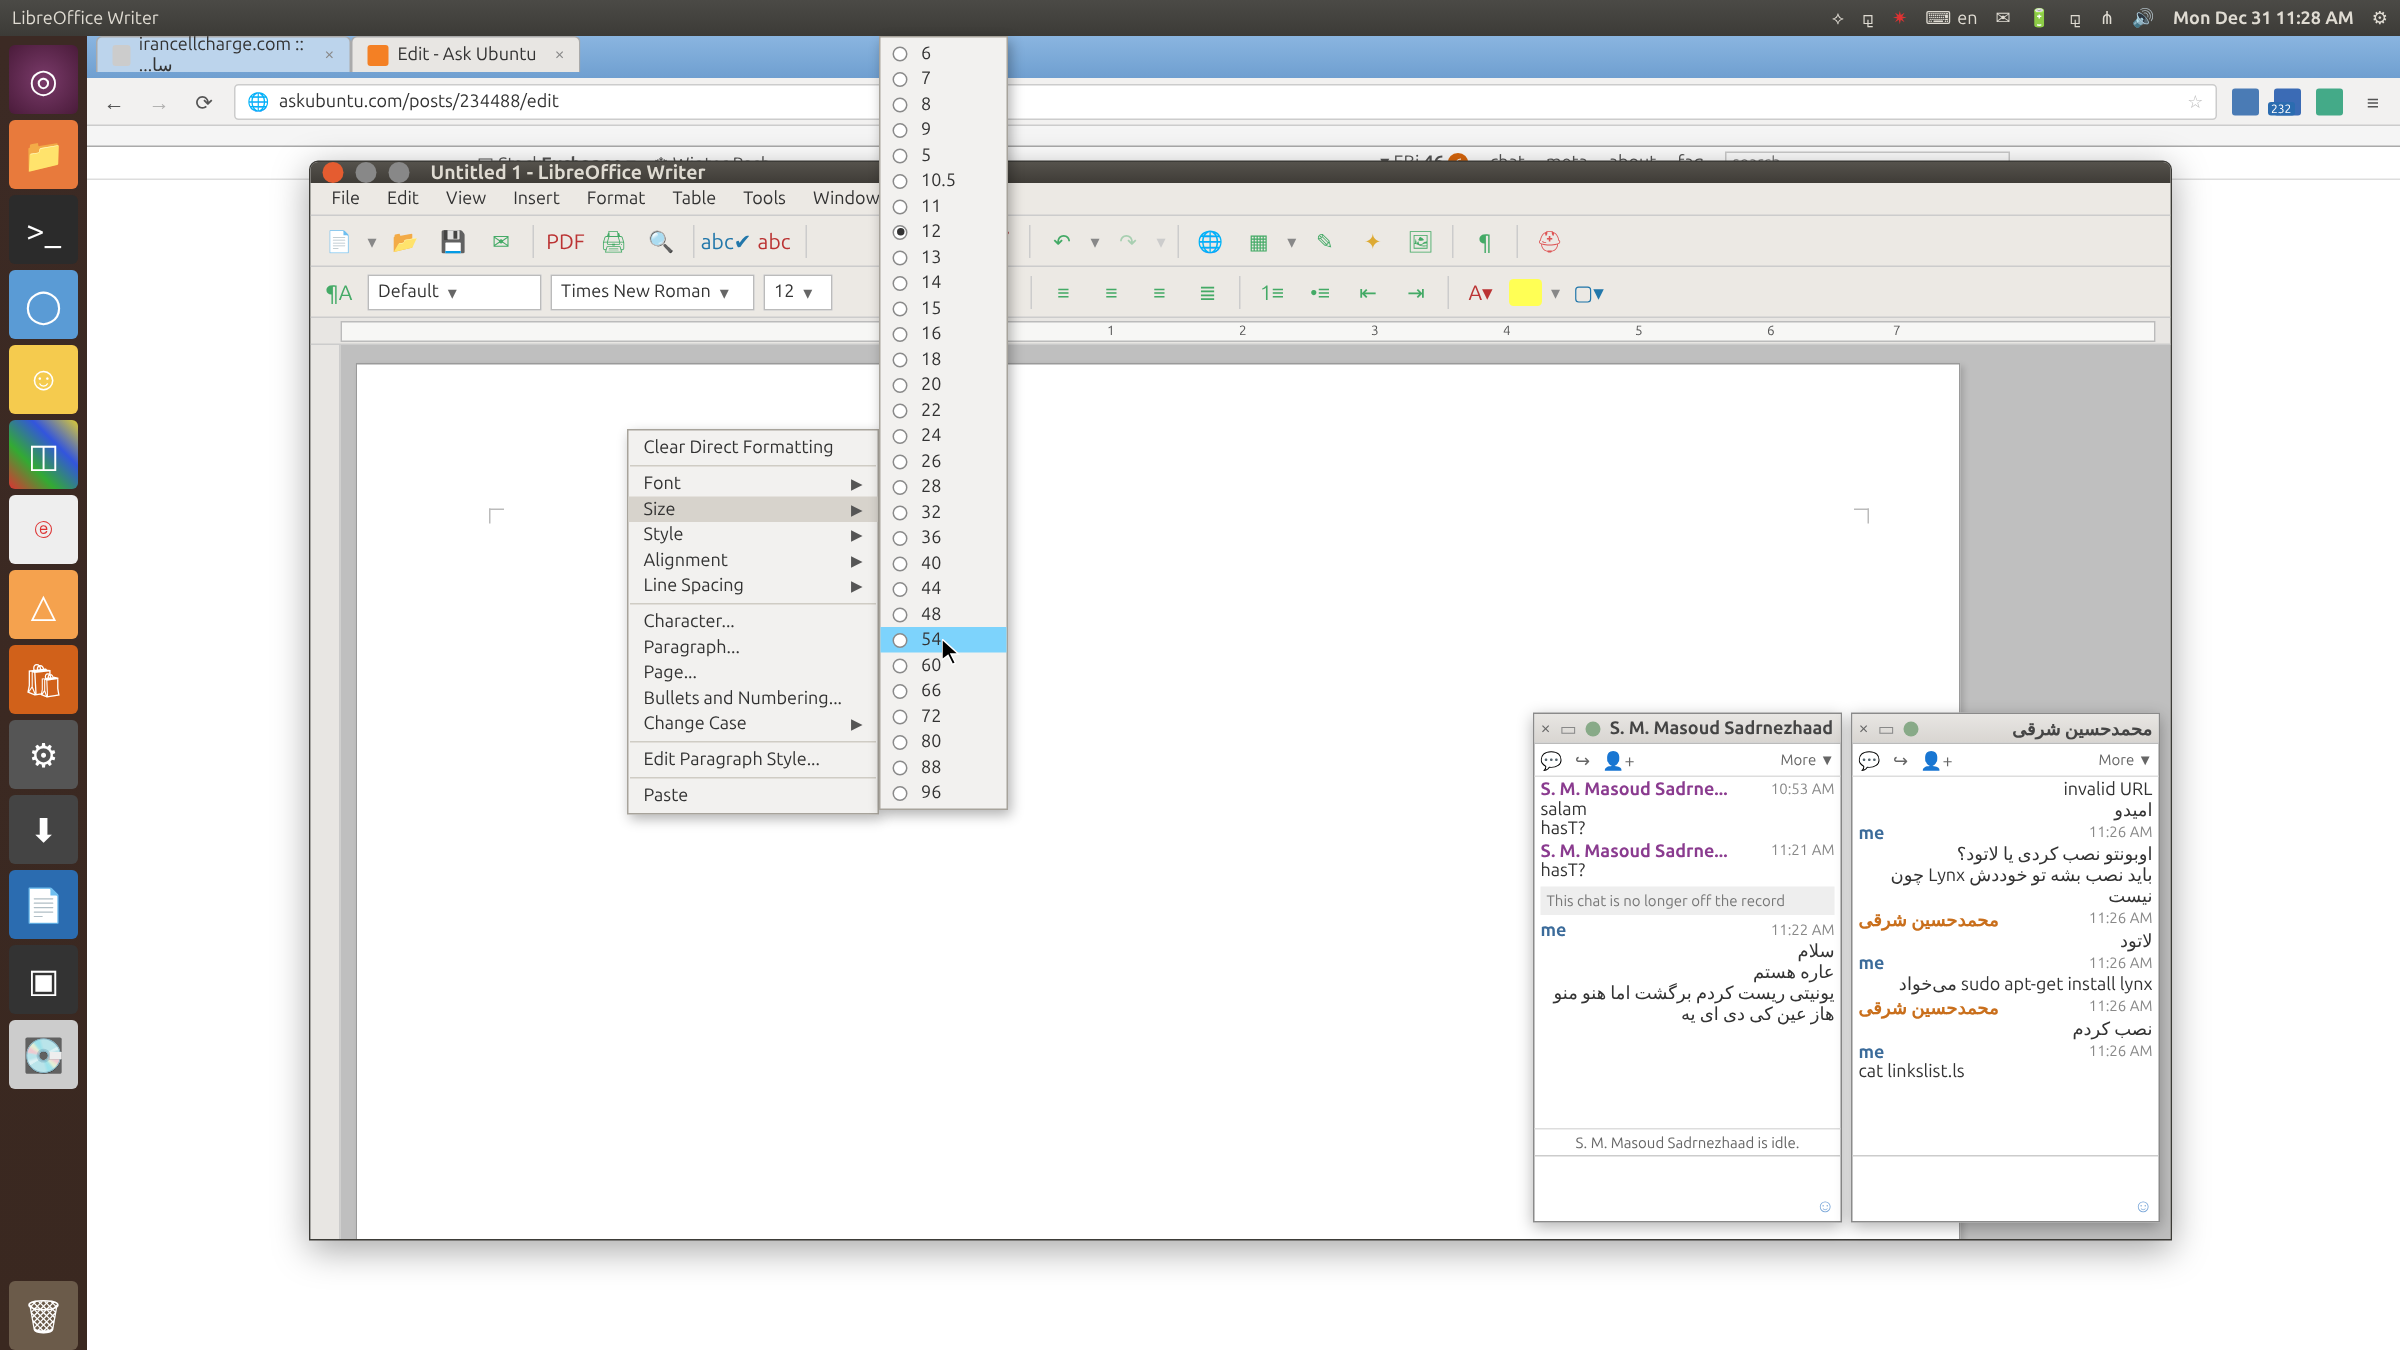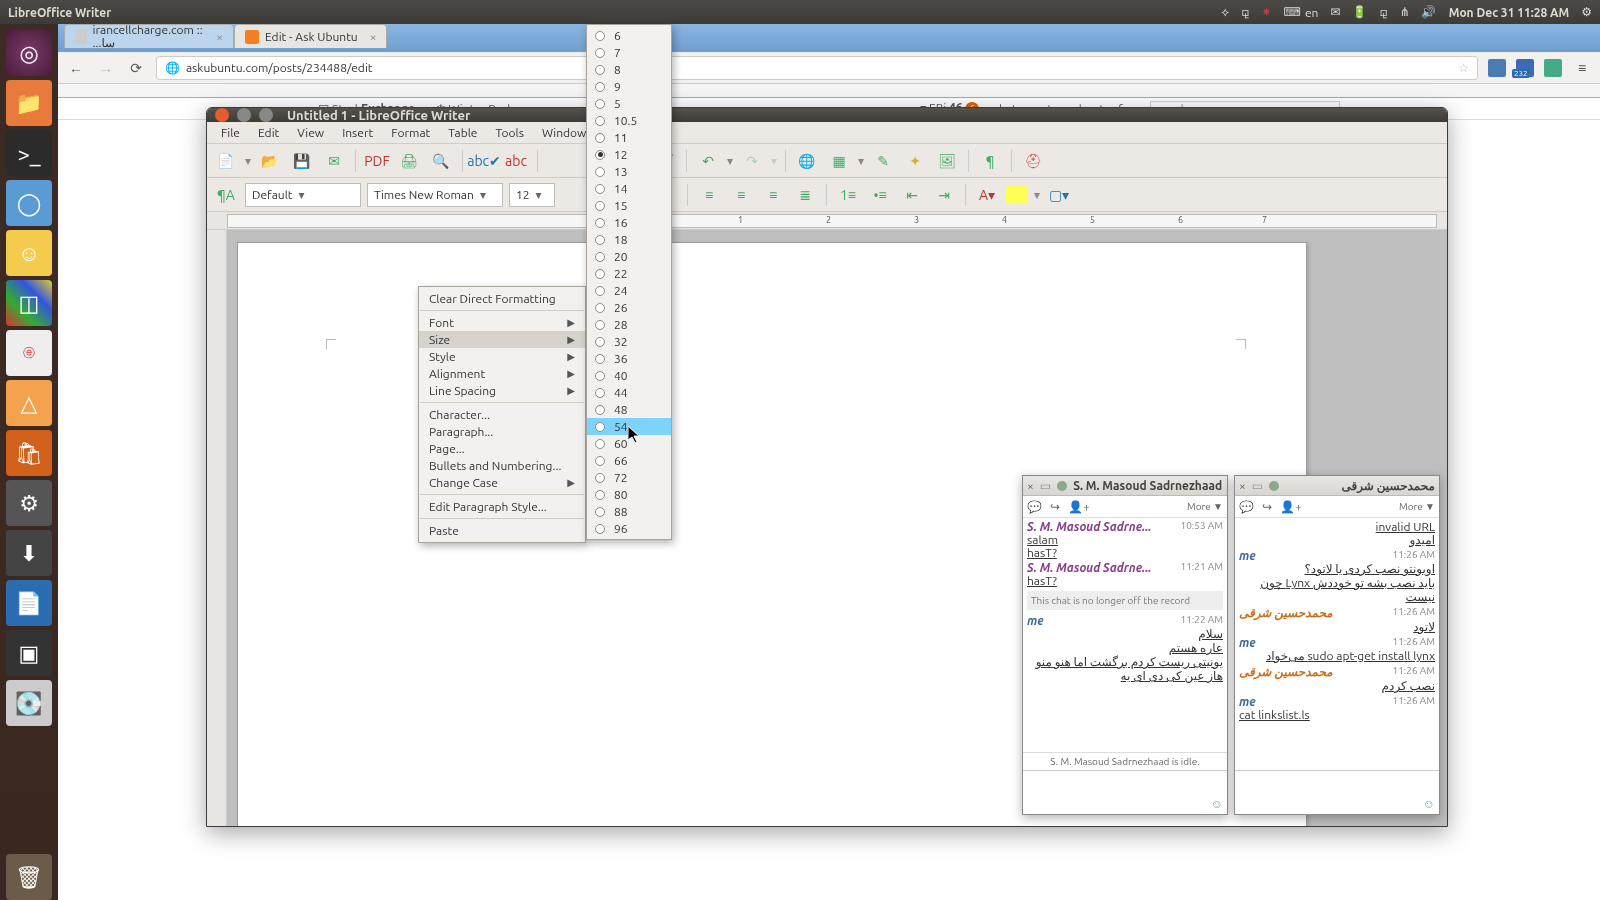--- a/index.html
+++ b/index.html
@@ -1,20 +1,20 @@
 <!DOCTYPE html>
 <html><head>
 <meta charset="utf-8">
 <style>
 * { margin: 0; padding: 0; box-sizing: border-box; font-family: "Ubuntu", "Liberation Sans", sans-serif; font-size: 12px; }
 html, body { width: 1600px; height: 900px; overflow: hidden; background: #2c001e; }
 
 
 .top-panel { position: absolute; top:0; left:0; right:0; height:24px; background: linear-gradient(#4b4a46,#3c3b37); color:#dfdbd2; display:flex; align-items:center; padding:0 8px; font-size:13px; }
-.top-panel .title { font-weight:bold; }
+.top-panel .title { font-weight:normal; }
 .top-panel .right { margin-left:auto; display:flex; gap:12px; align-items:center; font-size:12px; }
 .top-panel .right span { display:flex; align-items:center; gap:4px; }
 
 
 .launcher { position:absolute; top:24px; left:0; width:58px; bottom:0; background: linear-gradient(#3c2a24,#3a2820); display:flex; flex-direction:column; align-items:center; padding-top:6px; gap:4px; }
 .launcher .tile { width:46px; height:46px; border-radius:4px; display:flex; align-items:center; justify-content:center; font-size:22px; color:#fff; }
 .launcher .sep { flex:1; }
 
 
 .wallpaper { position:absolute; top:24px; left:58px; right:0; bottom:0; background: linear-gradient(#6b9bd1,#4a7bb5); }
@@ -87,26 +87,26 @@
 .chat.c1 { right:372px; height:340px; }
 .chat.c2 { right:160px; height:340px; }
 .chat-hdr { height:20px; background: linear-gradient(#e8e6e3,#d8d5d1); display:flex; align-items:center; padding:0 4px; gap:6px; border-bottom:1px solid #bbb; }
 .chat-hdr .x { color:#666; font-size:12px; }
 .chat-hdr .dot { width:10px; height:10px; border-radius:50%; background:#8a8; }
 .chat-hdr .name { font-weight:bold; color:#444; white-space:nowrap; overflow:hidden; text-overflow:ellipsis; flex:1; }
 .chat-tools { height:22px; border-bottom:1px solid #ddd; display:flex; align-items:center; padding:0 4px; gap:8px; color:#666; }
 .chat-tools .more { margin-left:auto; font-size:10px; }
 .chat-body { flex:1; overflow:hidden; padding:2px 4px; }
 .msg { margin-bottom:2px; }
-.msg .who { font-weight:bold;font-style:italic; }
+.msg .who { font-weight:bold; }
 .msg .who.other { color:#8a3b8f; }
 .msg .who.other2 { color:#c96f1c; }
 .msg .who.me { color:#3b6b9a; }
 .msg .time { float:right; color:#888; font-size:10px; }
-.msg .text { color:#333; clear:both;text-decoration:underline; }
+.msg .text { color:#333; clear:both; }
 .chat-notice { background:#eee; color:#777; padding:4px; margin:4px 0; font-size:10px; }
 .chat-status { border-top:1px solid #ddd; padding:3px 6px; color:#666; font-size:10px; text-align:center; }
 .chat-input { border-top:1px solid #ccc; height:44px; position:relative; }
 .chat-input .smile { position:absolute; right:4px; bottom:3px; color:#7aa7d9; }
 
 .lang-badge { background:#2b6cb0; color:#fff; font-size:8px; padding:0 2px; border-radius:2px; position:relative; top:6px; left:-4px;}
 </style>
 </head>
 <body>
 

